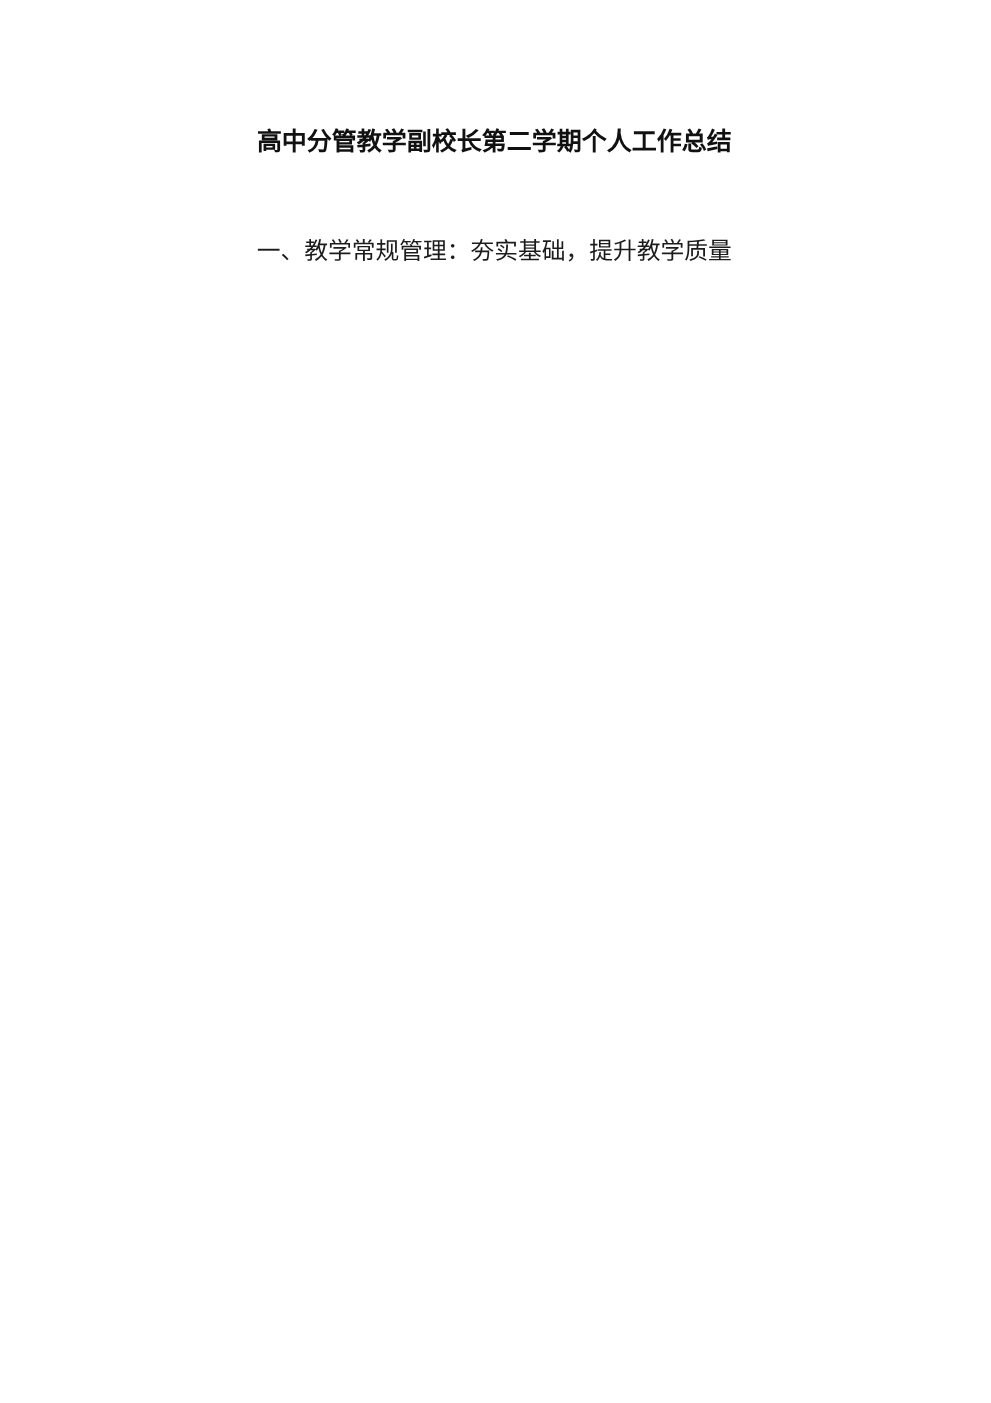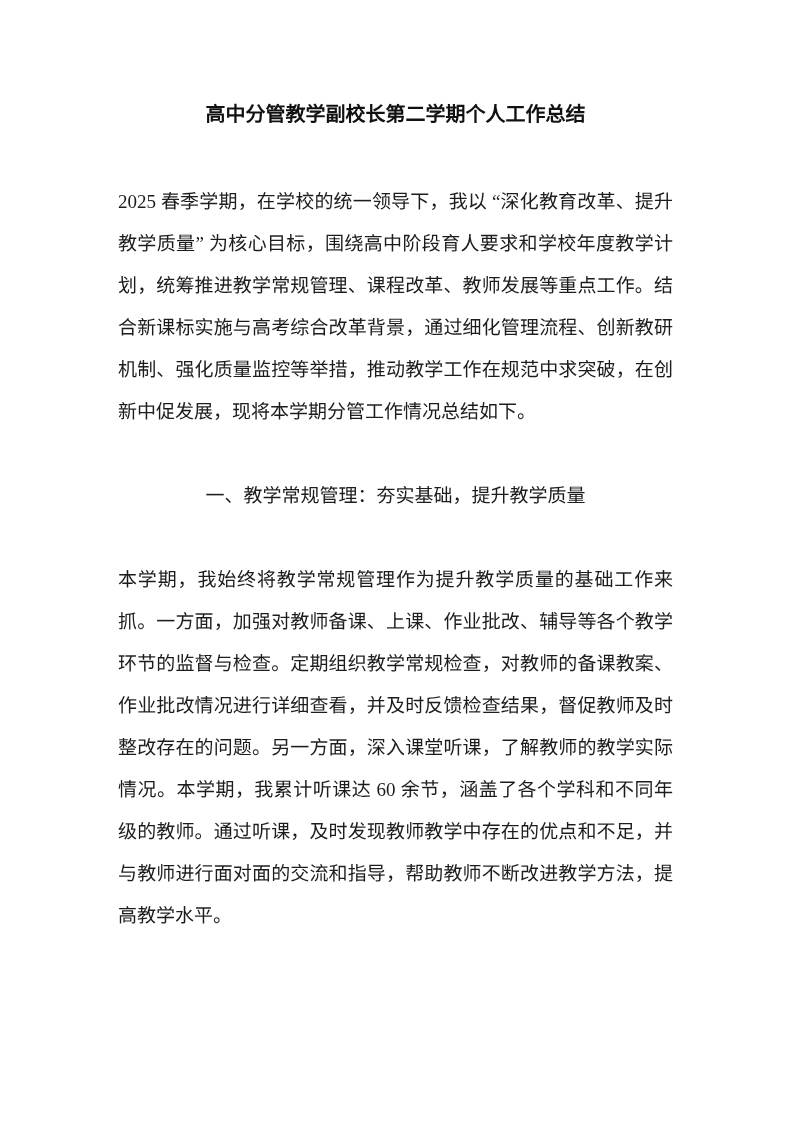--- a/index.html
+++ b/index.html
@@ -42,19 +42,17 @@
   .section-heading {
     text-align: center;
   }
 </style>
 </head>
 <body>
 
 <div class="page">
   <h1 class="doc-title">高中分管教学副校长第二学期个人工作总结</h1>
 
-  <p class="block first">2025 春季学期，在学校的统一领导下，我以 “深化教育改革、提升教学质量” 为核心目标，围绕高中阶段育人要求和学校年度教学计划，统筹推进教学常规管理、课程改革、教师发展等重点工作。结合新课标实施与高考综合改革背景，通过细化管理流程、创新教研机制、强化质量监控等举措，推动教学工作在规范中求突破，在创新中促发展，现将本学期分管工作情况总结如下。</p>
 
   <h2 class="block section-heading">一、教学常规管理：夯实基础，提升教学质量</h2>
 
-  <p class="block">本学期，我始终将教学常规管理作为提升教学质量的基础工作来抓。一方面，加强对教师备课、上课、作业批改、辅导等各个教学环节的监督与检查。定期组织教学常规检查，对教师的备课教案、作业批改情况进行详细查看，并及时反馈检查结果，督促教师及时整改存在的问题。另一方面，深入课堂听课，了解教师的教学实际情况。本学期，我累计听课达 60 余节，涵盖了各个学科和不同年级的教师。通过听课，及时发现教师教学中存在的优点和不足，并与教师进行面对面的交流和指导，帮助教师不断改进教学方法，提高教学水平。</p>
 
 </div>
 
 </body></html>

